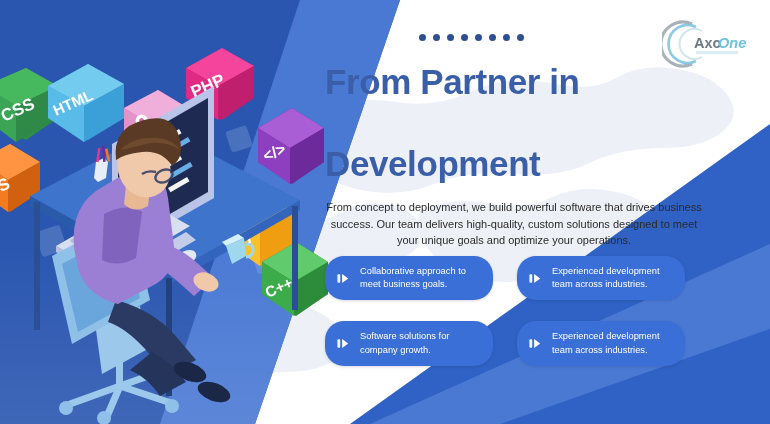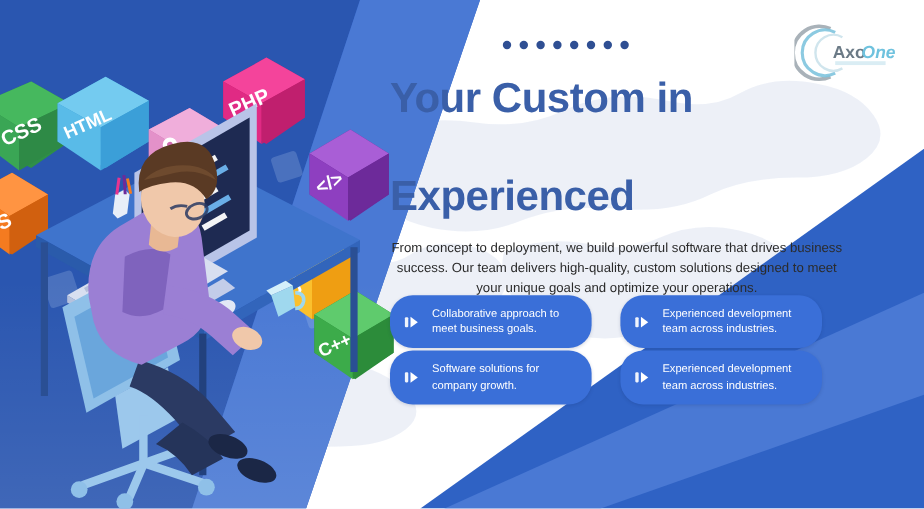--- a/index.html
+++ b/index.html
@@ -60,22 +60,22 @@
   h1.headline{
     margin:0;font-size:35px;line-height:1.17;font-weight:bold;
     color:#3a5fa8;letter-spacing:-.4px;
   }
   p.subcopy{
     margin:14px 0 0 0;font-size:11px;line-height:1.52;color:#2b2b2b;text-align:center;
   }
 
   
   .cards{
-    position:absolute;left:325px;top:246px;width:360px;
-    display:grid;grid-template-columns:168px 168px;gap:2px 24px;
+    position:absolute;left:325px;top:256px;width:360px;
+    display:grid;grid-template-columns:168px 168px;gap:21px 24px;
   }
   .card{
     display:flex;align-items:center;gap:9px;
     background:#3a6fd8;border-radius:19px;
     padding:9px 11px;min-height:20px;
     box-shadow:0 1px 3px rgba(20,40,90,.18);
   }
   .card .arrow{flex:0 0 auto;width:15px;height:15px;display:block;}
   .card .ctext{
     font-size:9.3px;line-height:1.42;color:#ffffff;
@@ -315,23 +315,23 @@
     <path d="M30 6 A22 22 0 1 0 30 46" fill="none" stroke="#9aa4ad" stroke-width="3.2" opacity=".85"></path>
     <path d="M34 9 A19 19 0 1 0 34 43" fill="none" stroke="#7fc4de" stroke-width="2.6" opacity=".9"></path>
     <path d="M40 13 A15 15 0 1 0 40 39" fill="none" stroke="#c4dfe9" stroke-width="2" opacity=".8"></path>
     <text x="32" y="30" font-family="Liberation Sans, sans-serif" font-size="14.5" font-weight="bold" fill="#6b7a86">Axo</text>
     <text x="56" y="30" font-family="Liberation Sans, sans-serif" font-size="14.5" font-weight="bold" font-style="italic" fill="#6fc2de">One</text>
     <rect x="34" y="33" width="42" height="3.2" fill="#bcdfeb" opacity=".55"></rect>
   </svg>
 
   <div class="content">
     <h1 class="headline">
-      <span>Your Custom in</span><br>
+      <span>From Partner in</span><br>
       <br>
-      <span>Experienced</span>
+      <span>Development</span>
     </h1>
     <p class="subcopy">From concept to deployment, we build powerful software that drives business success. Our team delivers high-quality, custom solutions designed to meet your unique goals and optimize your operations.</p>
   </div>
 
   <div class="cards">
 
     <div class="card">
       <svg class="arrow" viewBox="0 0 16 16">
         <rect x="1.5" y="3.5" width="3" height="9" rx="1" fill="#ffffff" opacity=".92"></rect>
         <path d="M6.5 3.2 L13 8 L6.5 12.8 Z" fill="#ffffff"></path>

